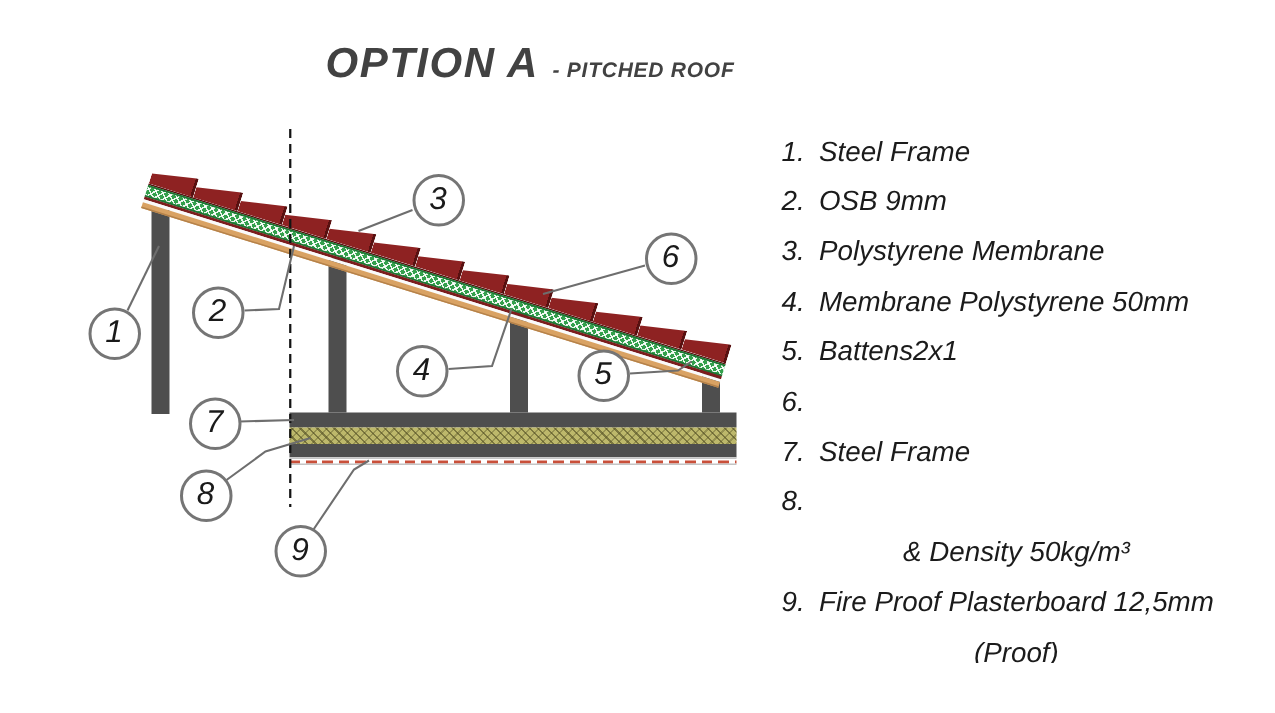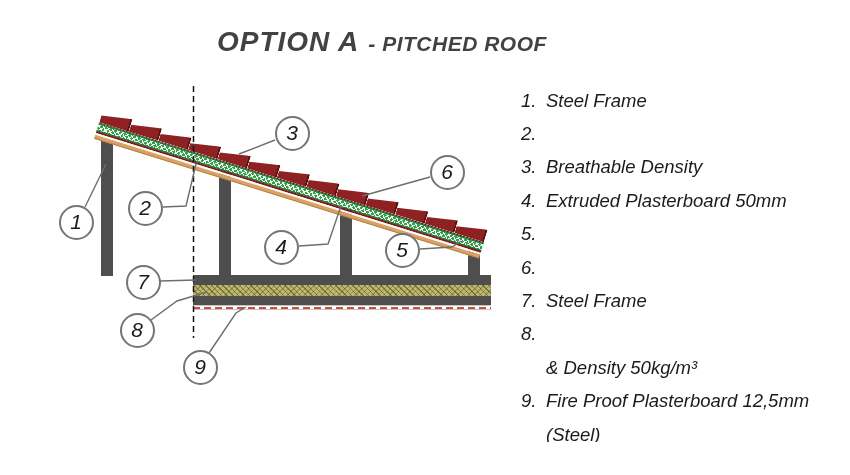--- a/index.html
+++ b/index.html
@@ -12,21 +12,21 @@
   }
   *{margin:0;padding:0;box-sizing:border-box;}
   html,body{background:#fff;}
   .canvas{
     position:relative;width:850px;height:442px;background:#fff;
     font-family:"Liberation Sans",sans-serif;overflow:hidden;
   }
   
   .title-row{position:absolute;left:217px;top:26px;display:flex;align-items:baseline;gap:9px;color:var(--title);}
   .title-main{font-size:28px;font-weight:bold;font-style:italic;letter-spacing:1px;}
-  .title-sub{font-size:21px;font-weight:bold;font-style:italic;letter-spacing:.5px;}
+  .title-sub{font-size:14px;font-weight:bold;font-style:italic;letter-spacing:.5px;}
   
   .post{position:absolute;width:12px;background:var(--steel);z-index:1;}
   .bar{position:absolute;left:193px;width:298px;background:var(--steel);z-index:2;}
   .wool{
     position:absolute;left:193px;top:285px;width:298px;height:11px;z-index:2;
     background-color:var(--wool);
     background-image:
       repeating-linear-gradient(45deg, rgba(80,76,34,.6) 0 1px, transparent 1px 4px),
       repeating-linear-gradient(-45deg, rgba(80,76,34,.35) 0 1px, transparent 1px 4px);
   }
@@ -63,21 +63,21 @@
     position:absolute;width:35px;height:35px;border-radius:50%;
     border:2px solid var(--circle-stroke);background:#fff;z-index:6;
     display:flex;align-items:center;justify-content:center;
     font-size:21px;font-style:italic;color:#1a1a1a;
   }
   
   .legend{position:absolute;left:521px;top:84px;z-index:4;color:var(--text);
     font-size:18.5px;font-style:italic;}
   .legend-line{height:33.4px;display:flex;align-items:center;white-space:nowrap;}
   .legend-line .num{display:inline-block;width:25px;}
-  .legend-line.cont{padding-left:25px;}
+  .legend-line.cont{padding-left:25px;justify-content:center;}
 </style>
 </head>
 <body>
 
 <div class="canvas">
 
   <div class="title-row">
     <span class="title-main">OPTION A</span>
     <span class="title-sub">- PITCHED ROOF</span>
   </div>
@@ -158,47 +158,49 @@
       <span>9</span>
     </div>
 
   <div class="legend">
     <div class="legend-line">
         <span class="num">1.</span>
         <span>Steel Frame</span>
       </div>
     <div class="legend-line">
         <span class="num">2.</span>
+        <span>OSB 9mm</span>
       </div>
     <div class="legend-line">
         <span class="num">3.</span>
-        <span>Breathable Density</span>
+        <span>Polystyrene Membrane</span>
       </div>
     <div class="legend-line">
         <span class="num">4.</span>
-        <span>Extruded Plasterboard 50mm</span>
+        <span>Membrane Polystyrene 50mm</span>
       </div>
     <div class="legend-line">
         <span class="num">5.</span>
+        <span>Battens2x1</span>
       </div>
     <div class="legend-line">
         <span class="num">6.</span>
       </div>
     <div class="legend-line">
         <span class="num">7.</span>
         <span>Steel Frame</span>
       </div>
     <div class="legend-line">
         <span class="num">8.</span>
       </div>
     <div class="legend-line cont">
         <span>&amp; Density 50kg/m³</span>
       </div>
     <div class="legend-line">
         <span class="num">9.</span>
         <span>Fire Proof Plasterboard 12,5mm</span>
       </div>
     <div class="legend-line cont">
-        <span>(Steel)</span>
+        <span>(Proof)</span>
       </div>
   </div>
 
 </div>
 
 </body></html>

